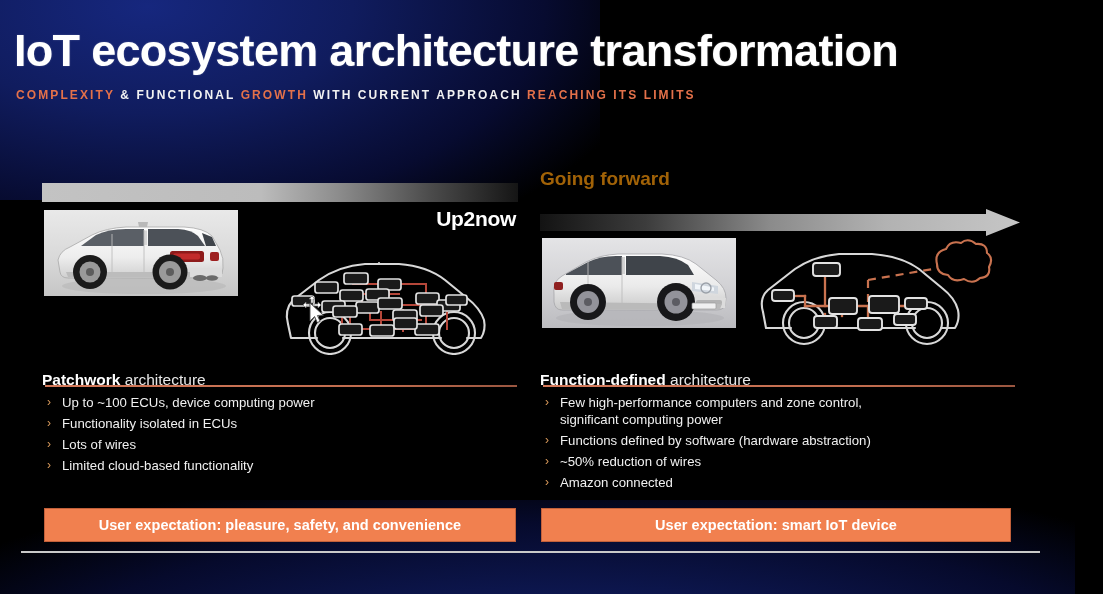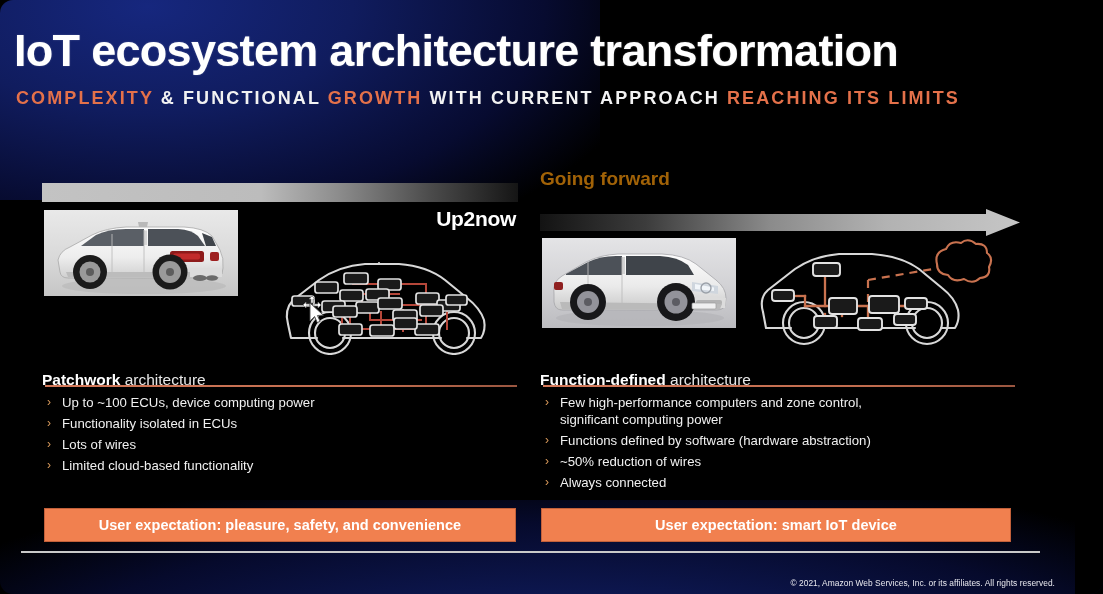--- a/index.html
+++ b/index.html
@@ -11,21 +11,20 @@
     background: #000;
   }
 
   .slide {
     position: relative;
     width: 1103px;
     height: 594px;
     background: #000000;
     font-family: "Liberation Sans", sans-serif;
     overflow: hidden;
-    border-radius: 13px;
   }
 
   
   .bg-glow-tl {
     position: absolute;
     left: -180px; top: -230px;
     width: 780px; height: 430px;
     background: radial-gradient(ellipse at 42% 55%, #16277e 0%, #101c5e 32%, #070b30 62%, rgba(0,0,0,0) 82%);
     pointer-events: none;
   }
@@ -51,21 +50,21 @@
     color: #ffffff;
     font-size: 45px;
     font-weight: bold;
     letter-spacing: -0.7px;
     white-space: nowrap;
     text-shadow: 0 0 2px rgba(255,255,255,0.25);
   }
   .subtitle {
     position: absolute;
     left: 16px; top: 88px;
-    font-size: 18px;
+    font-size: 12px;
     font-weight: bold;
     letter-spacing: 2.1px;
     white-space: nowrap;
   }
   .sub-orange { color: #e4714a; }
   .sub-white  { color: #f2f2f2; }
 
   
   .panel { position: absolute; top: 180px; width: 476px; }
   .panel-left  { left: 42px; }
@@ -501,21 +500,21 @@
       <div class="bullet">
         <span class="chev">›</span>
         <span class="btxt">Functions defined by software (hardware abstraction)</span>
       </div>
       <div class="bullet">
         <span class="chev">›</span>
         <span class="btxt">~50% reduction of wires</span>
       </div>
       <div class="bullet">
         <span class="chev">›</span>
-        <span class="btxt">Always connected</span>
+        <span class="btxt">Amazon connected</span>
       </div>
     </div>
   </div>
 
   <div class="banner banner-right">
     <span>User expectation: smart IoT device</span>
   </div>
   <div class="banner banner-left">
     <span>User expectation: pleasure, safety, and convenience</span>
   </div>
@@ -523,21 +522,20 @@
   <div class="footer-rule"></div>
 
   <div class="aws-logo">
     <svg width="46" height="26" viewBox="0 0 46 26">
       <text x="0" y="14" font-family="&quot;Liberation Sans&quot;, sans-serif" font-size="16" font-weight="bold" fill="#ffffff" letter-spacing="-0.6">aws</text>
       <path d="M2 20 Q20 29 40 19" stroke="#ffffff" stroke-width="2.1" fill="none" stroke-linecap="round"></path>
       <path d="M36 16.5 L41.5 18.8 L36.5 21.5 Z" fill="#ffffff"></path>
     </svg>
   </div>
 
-  <div class="copyright">© 2021, Amazon Web Services, Inc. or its affiliates. All rights reserved.</div>
 
   <div class="cursor">
     <svg width="26" height="30" viewBox="0 0 26 30">
 
       <g fill="#ffffff" stroke="#777777" stroke-width="0.7">
         <path d="M9 0 L12 3 L10 3 L10 7 L8 7 L8 3 L6 3 Z"></path>
         <path d="M0 9 L3 6 L3 8 L7 8 L7 10 L3 10 L3 12 Z"></path>
         <path d="M18 9 L15 12 L15 10 L11 10 L11 8 L15 8 L15 6 Z"></path>
       </g>
 

